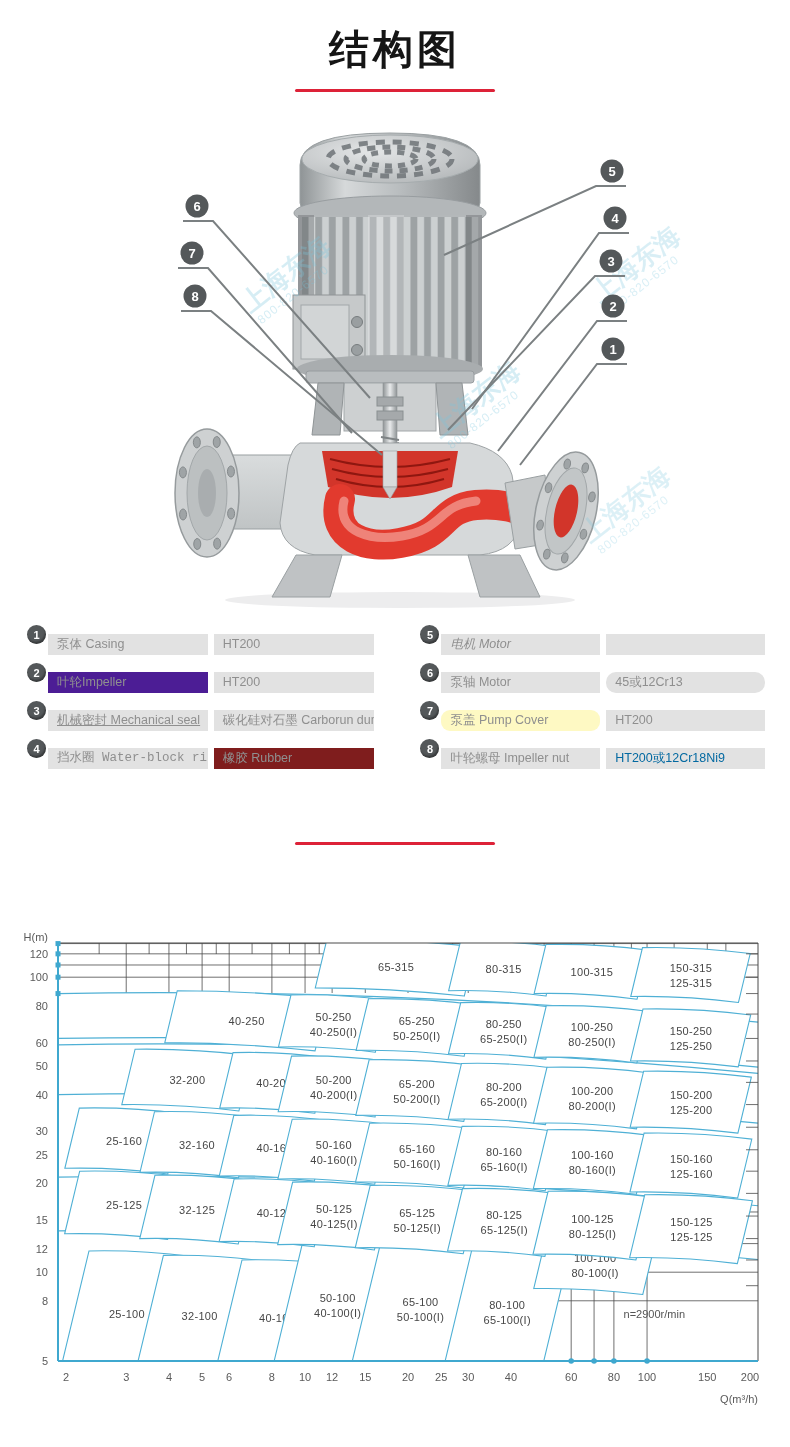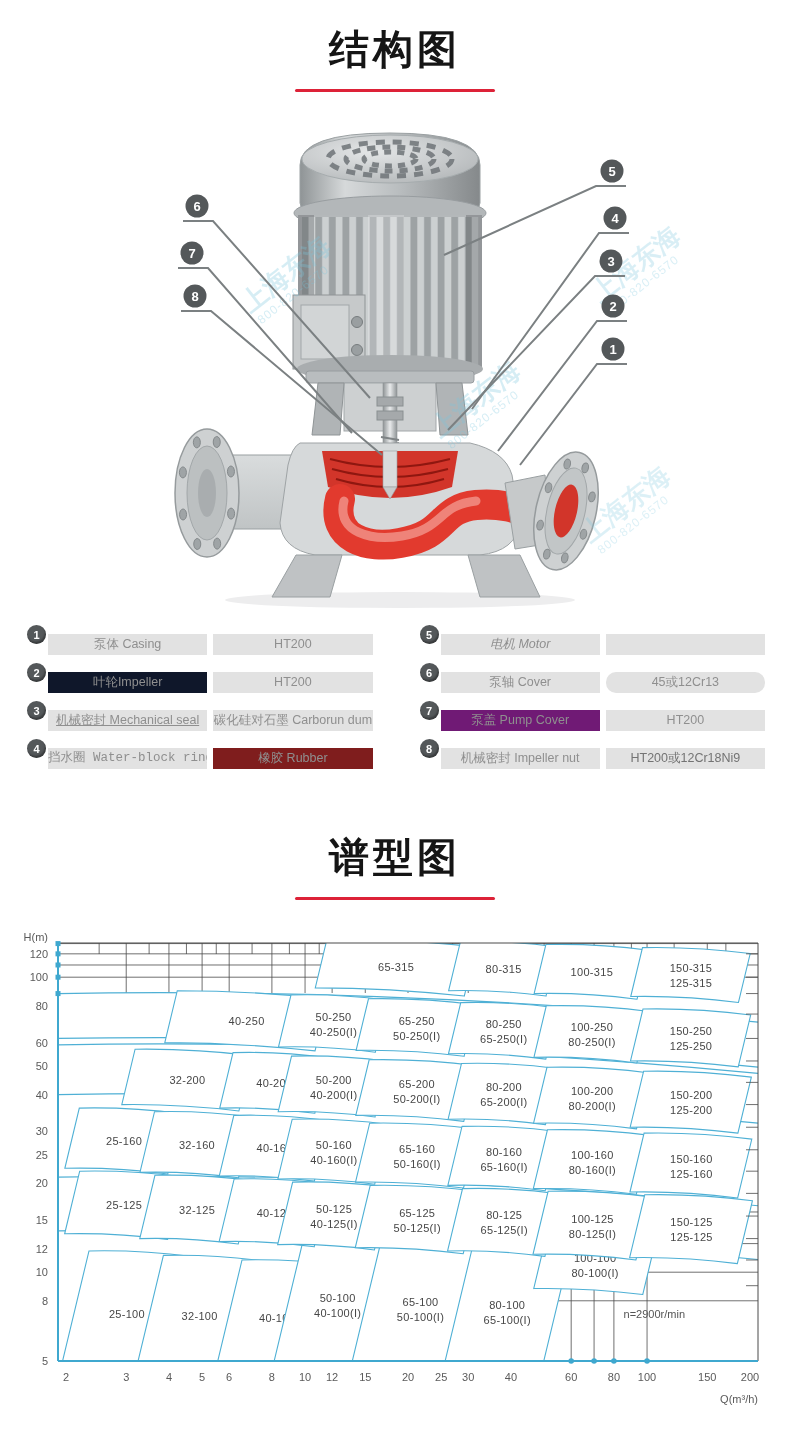--- a/index.html
+++ b/index.html
@@ -8,22 +8,22 @@
   .sec-title{position:absolute;left:0;width:790px;text-align:center;}
   .sec-title h1{margin:0;font-size:40px;font-weight:bold;color:#151515;letter-spacing:4px;}
   .red-line{width:200px;height:3px;margin:12px auto 0;border-radius:2px;}
   .figure-wrap{position:absolute;top:103px;left:0;width:790px;height:512px;}
   .tables{position:absolute;top:634px;left:28px;right:25px;display:flex;gap:48px;}
   .ptable{flex:1;padding-left:20px;}
   .prow{position:relative;display:flex;gap:6px;margin:0 0 17px 0;}
   .badge{position:absolute;left:-21px;top:-9px;width:19px;height:19px;border-radius:50%;
          color:#fff;font-size:11px;font-weight:bold;display:flex;align-items:center;
          justify-content:center;box-shadow:inset -1px -2px 2px rgba(0,0,0,.35);z-index:2;}
-  .bar{height:21px;line-height:21px;font-size:12.5px;padding-left:0;flex:1;
-       white-space:nowrap;overflow:hidden;text-align:center;}
+  .bar{height:21px;line-height:21px;font-size:12.5px;padding-left:9px;flex:1;
+       white-space:nowrap;overflow:hidden;}
   .chart-wrap{position:absolute;top:925px;left:0;width:790px;height:522px;}
   svg text{font-family:"Liberation Sans","DejaVu Sans",sans-serif;}
 </style>
 </head>
 <body>
 
 <div class="page">
 
   <div class="sec-title" style="top:22px;">
     <h1>结构图</h1>
@@ -223,21 +223,21 @@
 
   <div class="tables">
     <div class="ptable" id="tableLeft">
         <div class="prow">
           <span class="badge" style="background: rgb(84, 88, 90);">1</span>
           <div class="bar" style="background: rgb(226, 226, 226); color: rgb(143, 143, 143);">泵体 Casing</div>
           <div class="bar" style="background: rgb(226, 226, 226); color: rgb(143, 143, 143);">HT200</div>
         </div>
         <div class="prow">
           <span class="badge" style="background: rgb(84, 88, 90);">2</span>
-          <div class="bar" style="background: #0f172a; color: rgb(143, 143, 143);">叶轮Impeller</div>
+          <div class="bar" style="background: #4c1d95; color: rgb(143, 143, 143);">叶轮Impeller</div>
           <div class="bar" style="background: rgb(226, 226, 226); color: rgb(143, 143, 143);">HT200</div>
         </div>
         <div class="prow">
           <span class="badge" style="background: rgb(84, 88, 90);">3</span>
           <div class="bar" style="background: rgb(226, 226, 226); color: rgb(143, 143, 143); text-decoration: underline;">机械密封 Mechanical seal</div>
           <div class="bar" style="background: rgb(226, 226, 226); color: rgb(143, 143, 143);">碳化硅对石墨 Carborun dum</div>
         </div>
         <div class="prow">
           <span class="badge" style="background: rgb(84, 88, 90);">4</span>
           <div class="bar" style="background: rgb(226, 226, 226); color: rgb(143, 143, 143); font-family: Liberation Mono, monospace;">挡水圈 Water-block ring</div>
@@ -245,38 +245,37 @@
         </div>
       </div>
     <div class="ptable" id="tableRight">
         <div class="prow">
           <span class="badge" style="background: rgb(84, 88, 90);">5</span>
           <div class="bar" style="background: rgb(226, 226, 226); color: rgb(143, 143, 143); font-style: italic;">电机 Motor</div>
           <div class="bar" style="background: rgb(226, 226, 226); color: rgb(143, 143, 143);"></div>
         </div>
         <div class="prow">
           <span class="badge" style="background: rgb(84, 88, 90);">6</span>
-          <div class="bar" style="background: rgb(226, 226, 226); color: rgb(143, 143, 143);">泵轴 Cover</div>
+          <div class="bar" style="background: rgb(226, 226, 226); color: rgb(143, 143, 143);">泵轴 Motor</div>
           <div class="bar" style="background: rgb(226, 226, 226); color: rgb(143, 143, 143); border-radius: 10px;">45或12Cr13</div>
         </div>
         <div class="prow">
           <span class="badge" style="background: rgb(84, 88, 90);">7</span>
-          <div class="bar" style="background: #701a75; color: rgb(143, 143, 143);">泵盖 Pump Cover</div>
+          <div class="bar" style="background: #fef9c3; color: rgb(143, 143, 143); border-radius: 9px;">泵盖 Pump Cover</div>
           <div class="bar" style="background: rgb(226, 226, 226); color: rgb(143, 143, 143);">HT200</div>
         </div>
         <div class="prow">
           <span class="badge" style="background: rgb(84, 88, 90);">8</span>
-          <div class="bar" style="background: rgb(226, 226, 226); color: rgb(143, 143, 143);">机械密封 Impeller nut</div>
-          <div class="bar" style="background: rgb(226, 226, 226); color: #737373;">HT200或12Cr18Ni9</div>
+          <div class="bar" style="background: rgb(226, 226, 226); color: rgb(143, 143, 143);">叶轮螺母 Impeller nut</div>
+          <div class="bar" style="background: rgb(226, 226, 226); color: #0369a1;">HT200或12Cr18Ni9</div>
         </div>
       </div>
   </div>
 
   <div class="sec-title" style="top:830px;">
-    <h1>谱型图</h1>
     <div class="red-line" id="line2" style="background: rgb(221, 34, 56);"></div>
   </div>
 
   <div class="chart-wrap">
     <svg id="chartSvg" width="790" height="522" viewBox="0 0 790 522">
         <defs>
           <clipPath id="plotClip">
             <rect x="58" y="18" width="700" height="417"></rect>
           </clipPath>
         </defs>

